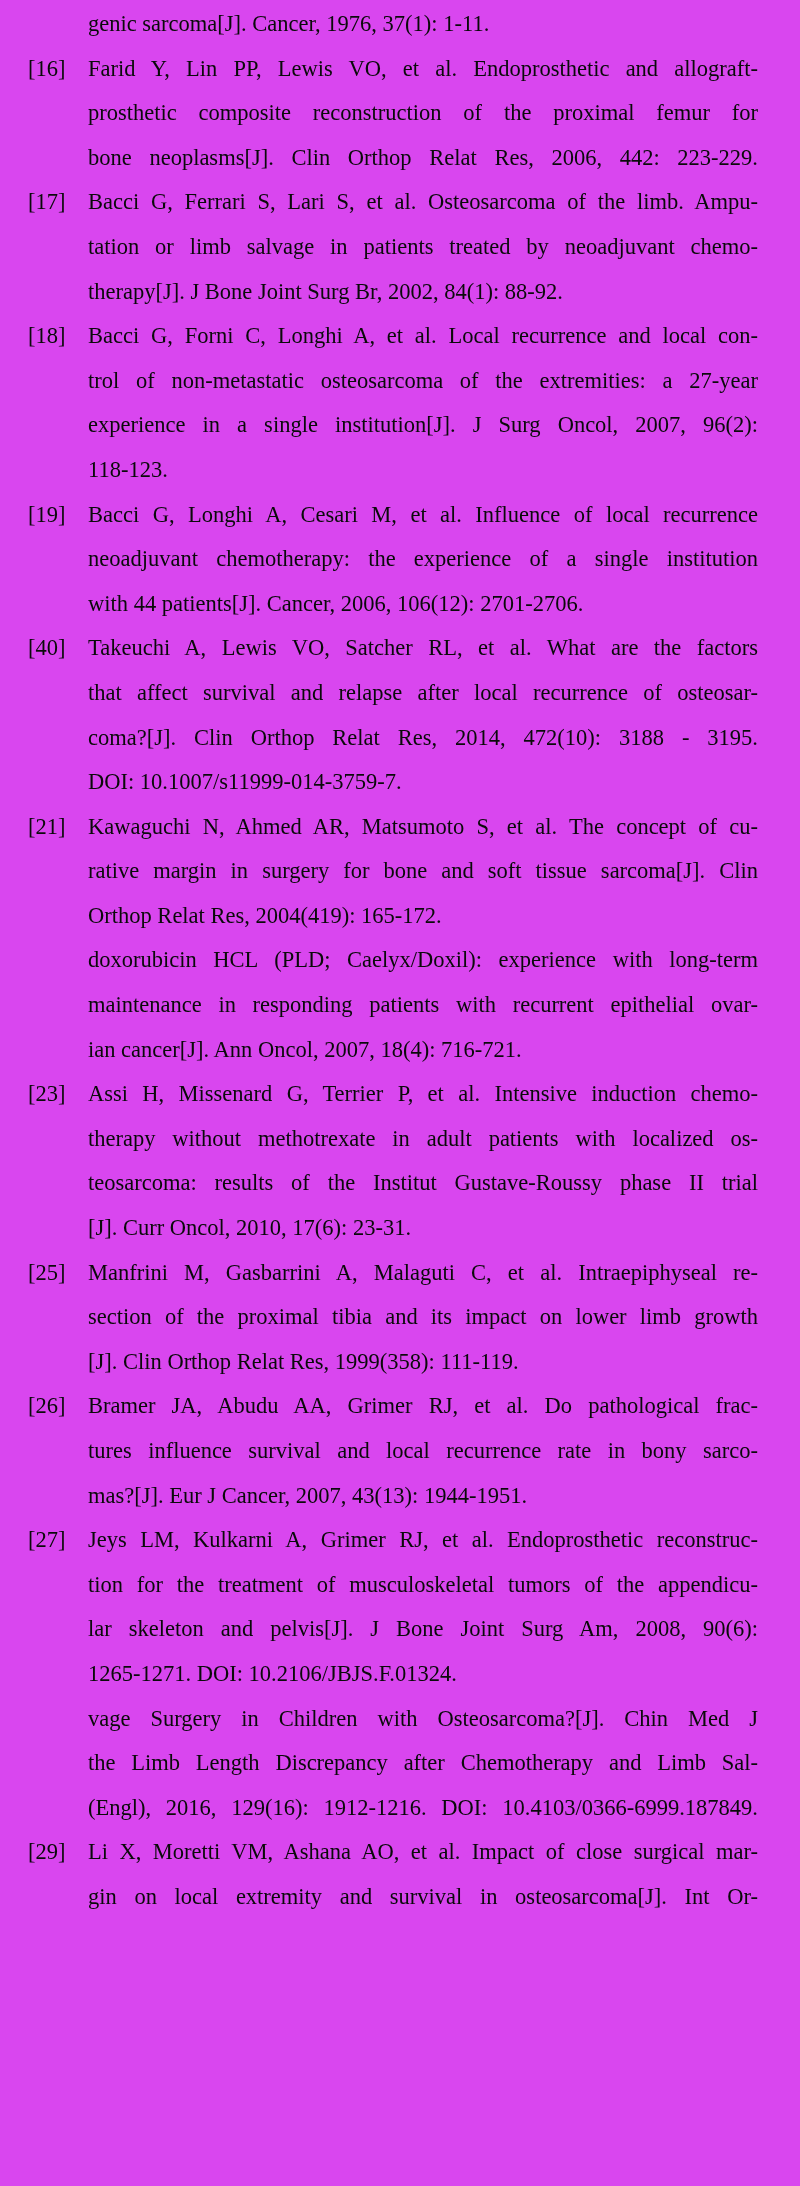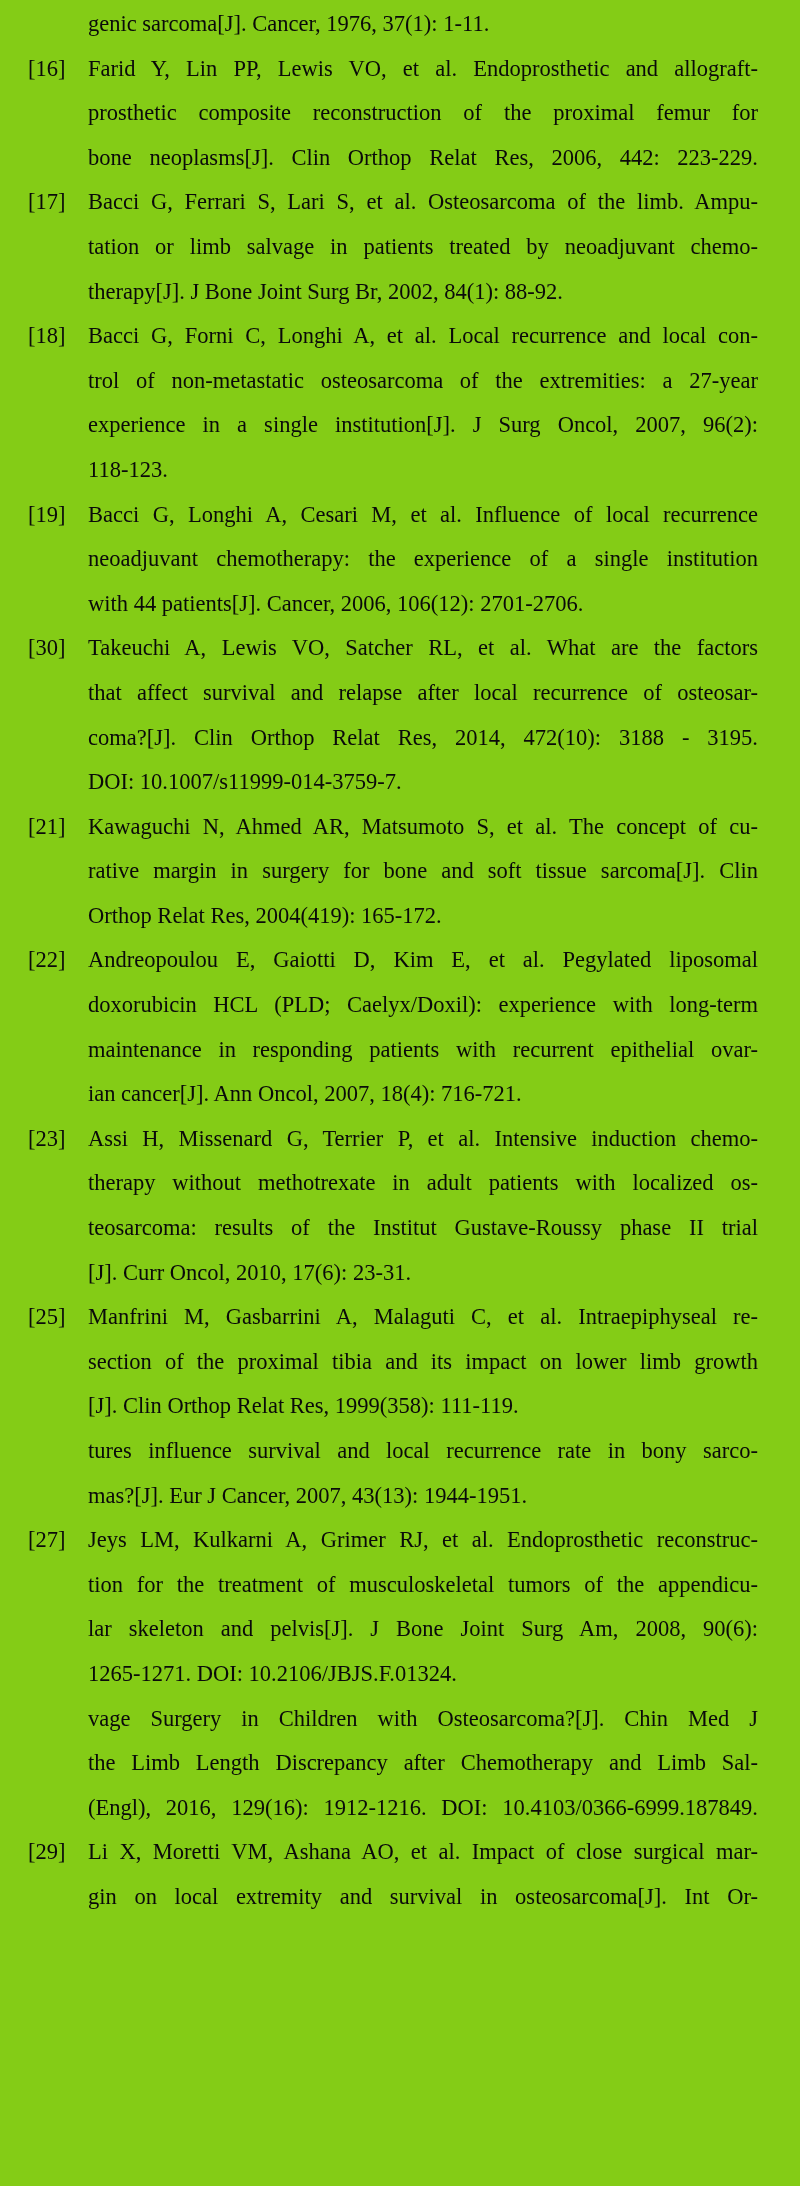--- a/index.html
+++ b/index.html
@@ -13,21 +13,21 @@
     overflow: hidden;
   }
   .page {
     box-sizing: border-box;
     width: 800px;
     height: 2186px;
     padding: 2px 42px 0 28px;
     font-family: "Liberation Serif", "DejaVu Serif", serif;
     font-size: 22.5px;
     color: #0a0a0a;
-    background: #84cc16;
+    background: #d946ef;
   }
   .ref-item {
     margin: 0;
     padding: 0;
   }
   .line {
     line-height: 44.6px;
     height: 44.6px;
     white-space: normal;
     overflow: hidden;
@@ -73,48 +73,48 @@
         <div class="line j cont">trol of non-metastatic osteosarcoma of the extremities: a 27-year</div>
         <div class="line j cont">experience in a single institution[J]. J Surg Oncol, 2007, 96(2):</div>
         <div class="line nj cont">118-123.</div>
       </div>
       <div class="ref-item">
         <div class="line j first"><span class="num">[19]</span>Bacci G, Longhi A, Cesari M, et al. Influence of local recurrence</div>
         <div class="line j cont">neoadjuvant chemotherapy: the experience of a single institution</div>
         <div class="line nj cont">with 44 patients[J]. Cancer, 2006, 106(12): 2701-2706.</div>
       </div>
       <div class="ref-item">
-        <div class="line j first"><span class="num">[30]</span>Takeuchi A, Lewis VO, Satcher RL, et al. What are the factors</div>
+        <div class="line j first"><span class="num">[40]</span>Takeuchi A, Lewis VO, Satcher RL, et al. What are the factors</div>
         <div class="line j cont">that affect survival and relapse after local recurrence of osteosar-</div>
         <div class="line j cont">coma?[J]. Clin Orthop Relat Res, 2014, 472(10): 3188 - 3195.</div>
         <div class="line nj cont">DOI: 10.1007/s11999-014-3759-7.</div>
       </div>
       <div class="ref-item">
         <div class="line j first"><span class="num">[21]</span>Kawaguchi N, Ahmed AR, Matsumoto S, et al. The concept of cu-</div>
         <div class="line j cont">rative margin in surgery for bone and soft tissue sarcoma[J]. Clin</div>
         <div class="line nj cont">Orthop Relat Res, 2004(419): 165-172.</div>
       </div>
       <div class="ref-item">
-        <div class="line j first"><span class="num">[22]</span>Andreopoulou E, Gaiotti D, Kim E, et al. Pegylated liposomal</div>
         <div class="line j cont">doxorubicin HCL (PLD; Caelyx/Doxil): experience with long-term</div>
         <div class="line j cont">maintenance in responding patients with recurrent epithelial ovar-</div>
         <div class="line nj cont">ian cancer[J]. Ann Oncol, 2007, 18(4): 716-721.</div>
       </div>
       <div class="ref-item">
         <div class="line j first"><span class="num">[23]</span>Assi H, Missenard G, Terrier P, et al. Intensive induction chemo-</div>
         <div class="line j cont">therapy without methotrexate in adult patients with localized os-</div>
         <div class="line j cont">teosarcoma: results of the Institut Gustave-Roussy phase II trial</div>
         <div class="line nj cont">[J]. Curr Oncol, 2010, 17(6): 23-31.</div>
       </div>
       <div class="ref-item">
         <div class="line j first"><span class="num">[25]</span>Manfrini M, Gasbarrini A, Malaguti C, et al. Intraepiphyseal re-</div>
         <div class="line j cont">section of the proximal tibia and its impact on lower limb growth</div>
         <div class="line nj cont">[J]. Clin Orthop Relat Res, 1999(358): 111-119.</div>
       </div>
       <div class="ref-item">
+        <div class="line j first"><span class="num">[26]</span>Bramer JA, Abudu AA, Grimer RJ, et al. Do pathological frac-</div>
         <div class="line j cont">tures influence survival and local recurrence rate in bony sarco-</div>
         <div class="line nj cont">mas?[J]. Eur J Cancer, 2007, 43(13): 1944-1951.</div>
       </div>
       <div class="ref-item">
         <div class="line j first"><span class="num">[27]</span>Jeys LM, Kulkarni A, Grimer RJ, et al. Endoprosthetic reconstruc-</div>
         <div class="line j cont">tion for the treatment of musculoskeletal tumors of the appendicu-</div>
         <div class="line j cont">lar skeleton and pelvis[J]. J Bone Joint Surg Am, 2008, 90(6):</div>
         <div class="line nj cont">1265-1271. DOI: 10.2106/JBJS.F.01324.</div>
       </div>
       <div class="ref-item">

